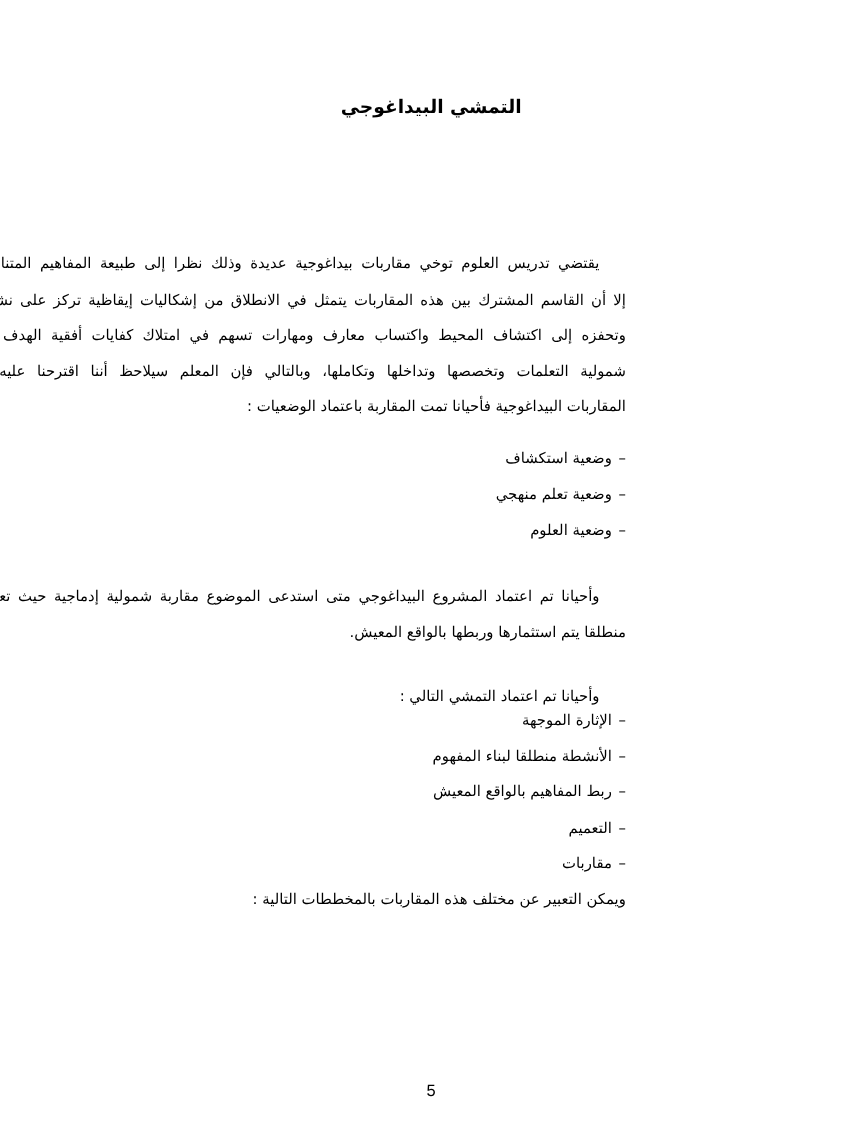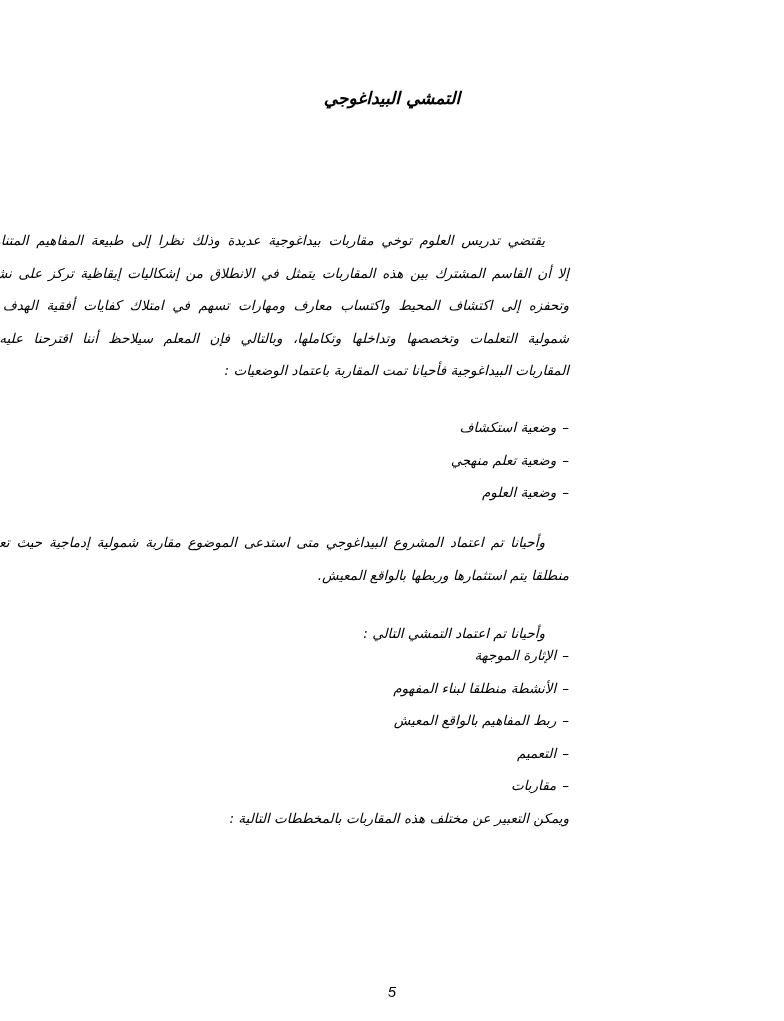--- a/index.html
+++ b/index.html
@@ -13,21 +13,20 @@
       position: relative;
       overflow: hidden;
       font-family: "DejaVu Sans", sans-serif;
       color: #000000;
     }
     .page {
       position: absolute;
       left: 0; top: 0;
       width: 643px;
       height: 1021px;
-      font-style: italic;
     }
     .title {
       position: absolute;
       top: 86px;
       left: 0;
       width: 784px;
       text-align: center;
       direction: rtl;
       font-size: 17px;
       font-weight: bold;
@@ -89,21 +88,21 @@
   <div class="title">التمشي البيداغوجي</div>
 
   <div class="para" style="top:212px;">
     <div class="line justify indent" style="width:612px;">يقتضي تدريس العلوم توخي مقاربات بيداغوجية عديدة وذلك نظرا إلى طبيعة المفاهيم المتناولة بالدرس</div>
     <div class="line justify">إلا أن القاسم المشترك بين هذه المقاربات يتمثل في الانطلاق من إشكاليات إيقاظية تركز على نشاط المتعلم</div>
     <div class="line justify">وتحفزه إلى اكتشاف المحيط واكتساب معارف ومهارات تسهم في امتلاك كفايات أفقية الهدف منها إدراك</div>
     <div class="line justify">شمولية التعلمات وتخصصها وتداخلها وتكاملها، وبالتالي فإن المعلم سيلاحظ أننا اقترحنا عليه جملة من</div>
     <div class="line">المقاربات البيداغوجية فأحيانا تمت المقاربة باعتماد الوضعيات :</div>
   </div>
 
-  <ul class="list" style="top:411px;margin-left:32px;">
+  <ul class="list" style="top:401px;margin-left:32px;">
     <li>
       <span class="dash">–</span><span>وضعية استكشاف</span>
     </li>
     <li>
       <span class="dash">–</span><span>وضعية تعلم منهجي</span>
     </li>
     <li>
       <span class="dash">–</span><span>وضعية العلوم</span>
     </li>
   </ul>

